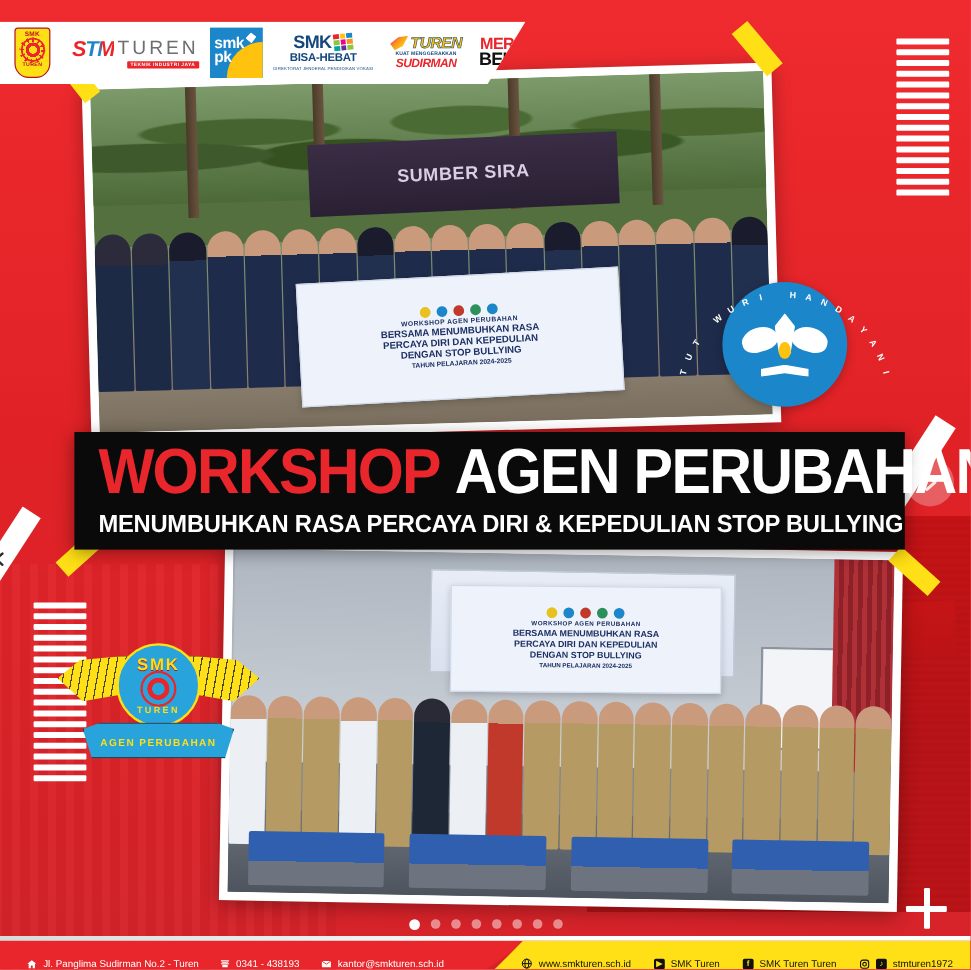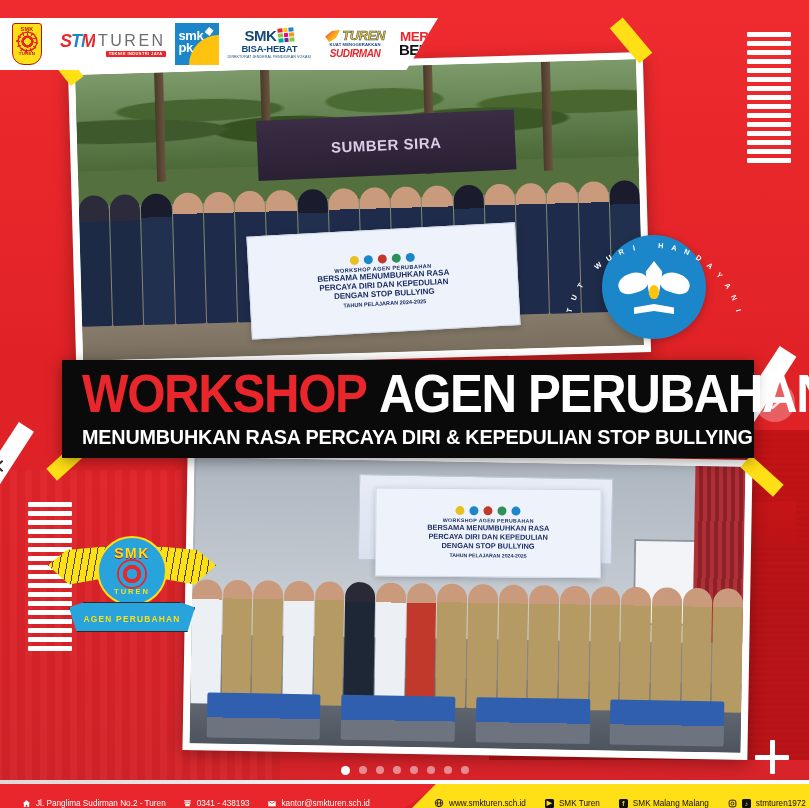--- a/index.html
+++ b/index.html
@@ -902,21 +902,21 @@
         <span>www.smkturen.sch.id</span>
       </div>
 
       <div class="fitem">
         <span class="sq">▶</span>
         <span>SMK Turen</span>
       </div>
 
       <div class="fitem">
         <span class="sq">f</span>
-        <span>SMK Malang Malang</span>
+        <span>SMK Turen Turen</span>
       </div>
 
       <div class="fitem">
         <span class="fi">
           <svg width="9" height="9" viewBox="0 0 24 24" fill="none" stroke="#111" stroke-width="2.4">
             <rect x="3" y="3" width="18" height="18" rx="5"></rect>
               <circle cx="12" cy="12" r="4"></circle>
           </svg>
         </span>
         <span class="sq">♪</span>

